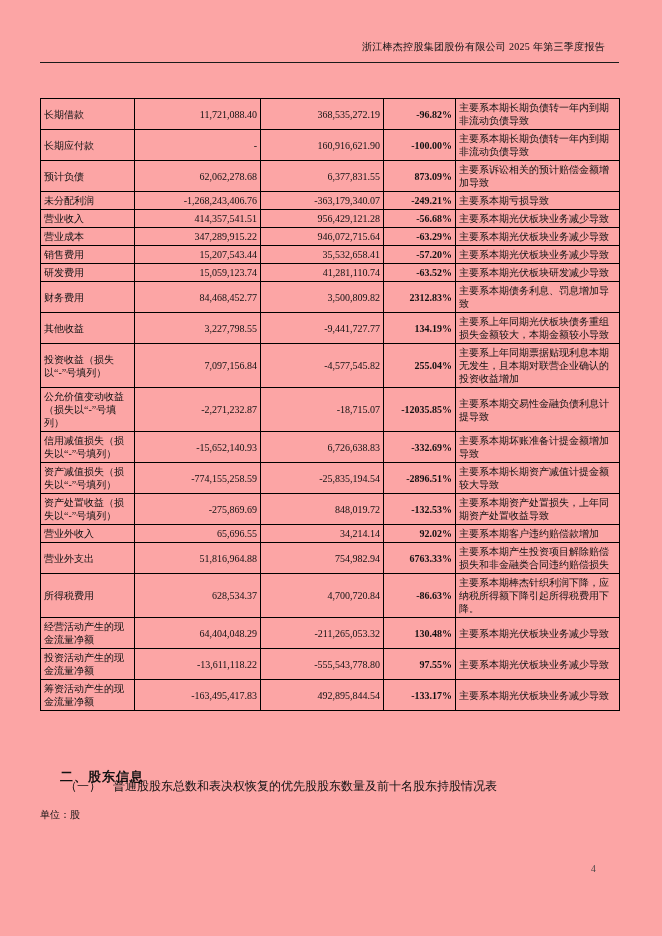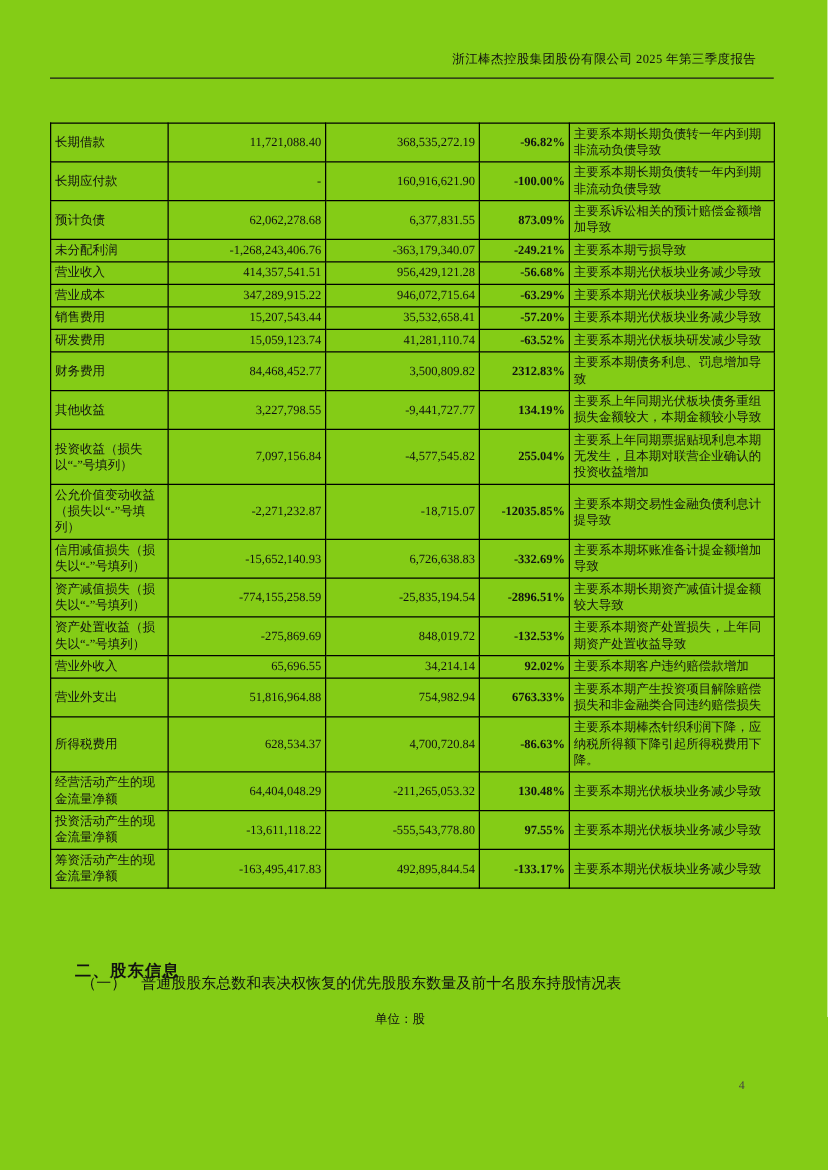--- a/index.html
+++ b/index.html
@@ -6,21 +6,21 @@
     margin: 0;
     padding: 0;
     background: #ffffff;
     font-family: "Liberation Serif", "DejaVu Serif", serif;
     color: #111111;
   }
   .page {
     position: relative;
     width: 662px;
     height: 936px;
-    background: #84cc16;
+    background: #fca5a5;
     overflow: hidden;
   }
   
   .doc-header {
     position: absolute;
     left: 40px;
     top: 40px;
     width: 579px;
     text-align: right;
     font-size: 10px;
@@ -70,21 +70,21 @@
     top: 778px;
     font-size: 12px;
     font-weight: normal;
   }
   .section-subheading .sub-index { margin-right: 12px; }
   .unit-label {
     position: absolute;
     left: 40px;
     top: 808px;
     width: 560px;
-    text-align: center;
+    text-align: left;
     font-size: 10px;
   }
   .page-number {
     position: absolute;
     left: 591px;
     top: 864px;
     font-size: 9.5px;
     color: #444444;
   }
 </style>

